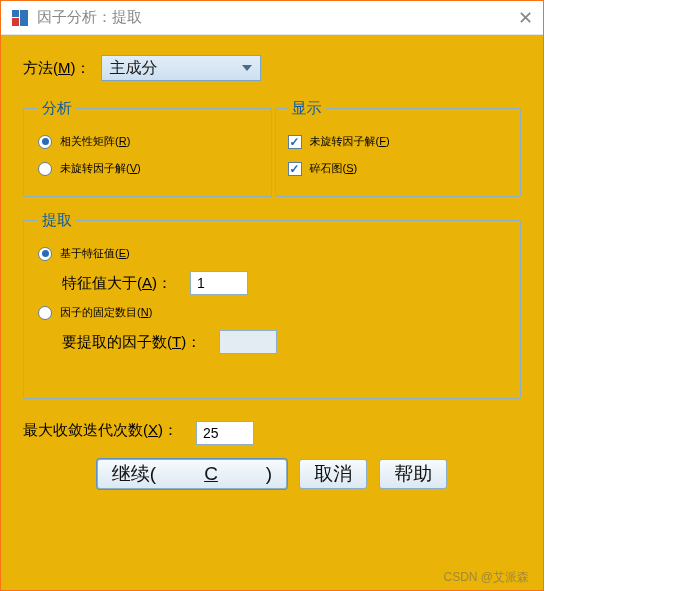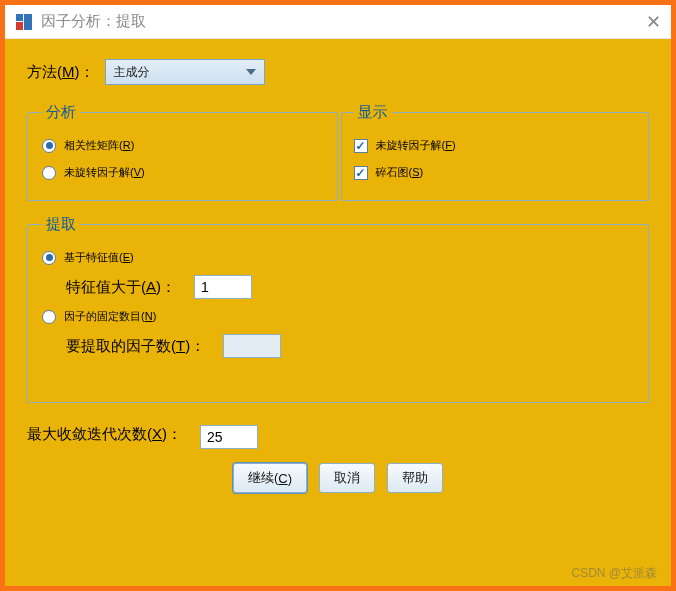--- a/index.html
+++ b/index.html
@@ -1,44 +1,44 @@
 <!DOCTYPE html>
 <html><head>
   <meta charset="utf-8">
   <style>
     * { box-sizing: border-box; font-family: "Microsoft YaHei", Arial, sans-serif; }
     body { margin: 0; padding: 0; background: #fff; }
-    .window { width: 676px; height: 591px; background: #fff; border: 5px solid #f97316; }
+    .window { width: 544px; height: 591px; background: #fff; border: 1px solid #f97316; }
     .titlebar { height: 34px; display: flex; align-items: center; padding: 0 10px; border-bottom: 1px solid #e5e5e5; }
     .app-icon { width: 18px; height: 18px; margin-right: 8px; display: flex; align-items: center; justify-content: center; }
     .title-text { color: #888; font-size: 15px; flex: 1; }
     .close-x { color: #888; font-size: 18px; font-weight: 300; cursor: pointer; }
     .content { background: #eab308; padding: 20px 22px 18px 22px; height: calc(100% - 34px); position: relative; }
     .method-row { display: flex; align-items: center; margin-bottom: 18px; }
     .method-label { font-size: 15px; color: #000; margin-right: 10px; }
     .method-label u { text-decoration: underline; }
-    .dropdown { width: 160px; height: 26px; background: linear-gradient(#e2edf7,#cde0f0); border: 1px solid #7aa5c9; display: flex; align-items: center; padding: 0 8px; position: relative; cursor: pointer; font-size: 12px; color: #1a1a1a; }
+    .dropdown { width: 160px; height: 26px; background: linear-gradient(#e2edf7,#cde0f0); border: 1px solid #7aa5c9; display: flex; align-items: center; padding: 0 8px; position: relative; cursor: pointer; font-size: 16px; color: #1a1a1a; }
     .dropdown .arrow { position: absolute; right: 8px; top: 9px; width: 0; height: 0; border-left: 5px solid transparent; border-right: 5px solid transparent; border-top: 6px solid #4a6a8a; }
     .two-panes { display: flex; gap: 3px; margin-bottom: 14px; }
     fieldset { border: 1px solid #8ab0cc; border-radius: 2px; padding: 10px 14px 14px 14px; margin: 0; }
     legend { color: #0b5aa5; font-size: 15px; padding: 0 4px; }
     .pane-left { flex: 1; }
     .pane-right { flex: 1; padding-left: 12px; }
     .opt-row { display: flex; align-items: center; padding: 6px 0; font-size: 11px; color: #000; }
     .radio { width: 14px; height: 14px; border-radius: 50%; border: 1px solid #5a7ea2; margin-right: 8px; display: flex; align-items: center; justify-content: center; background: #fff; cursor: pointer; }
     .radio.selected::after { content: ""; width: 7px; height: 7px; border-radius: 50%; background: #2a6bb3; display: block; }
     .checkbox { width: 14px; height: 14px; border: 1px solid #5a7ea2; margin-right: 8px; background: #fff; display: flex; align-items: center; justify-content: center; cursor: pointer; }
     .checkbox.checked::after { content: "✓"; color: #1866b5; font-size: 12px; font-weight: bold; line-height: 12px; }
     fieldset.extract { width: 100%; padding-bottom: 40px; }
     .sub-row { display: flex; align-items: center; padding: 4px 0 4px 24px; font-size: 15px; }
     .num-input { width: 58px; height: 24px; border: 1px solid #8ab0cc; background: #fff; font-size: 14px; padding: 0 6px; margin-left: 18px; }
     .num-input.disabled { background: #e3ecf3; }
     .maxiter-row { display: flex; align-items: flex-start; margin-top: 22px; font-size: 15px; }
     .button-row { display: flex; gap: 12px; justify-content: center; margin-top: 14px; }
-    .btn { height: 30px; padding: 12px 14px; background: linear-gradient(#f6fafd,#dce9f3); border: 1px solid #8ab0cc; border-radius: 3px; font-size: 13px; cursor: pointer; display: flex; align-items: center; color: #111; }
+    .btn { height: 30px; padding: 12px 14px; background: linear-gradient(#f6fafd,#dce9f3); border: 1px solid #8ab0cc; border-radius: 3px; font-size: 19px; cursor: pointer; display: flex; align-items: center; color: #111; gap: 48px; }
     .btn.default { box-shadow: 0 0 0 1px #5a92c4; }
     .watermark { position: absolute; right: 14px; bottom: 4px; font-size: 12px; color: rgba(100,100,100,.55); }
     .ulabel u { text-decoration: underline; }
   </style>
 </head>
 <body>
 
 <div class="window">
   <div class="titlebar">
     <span class="app-icon">

